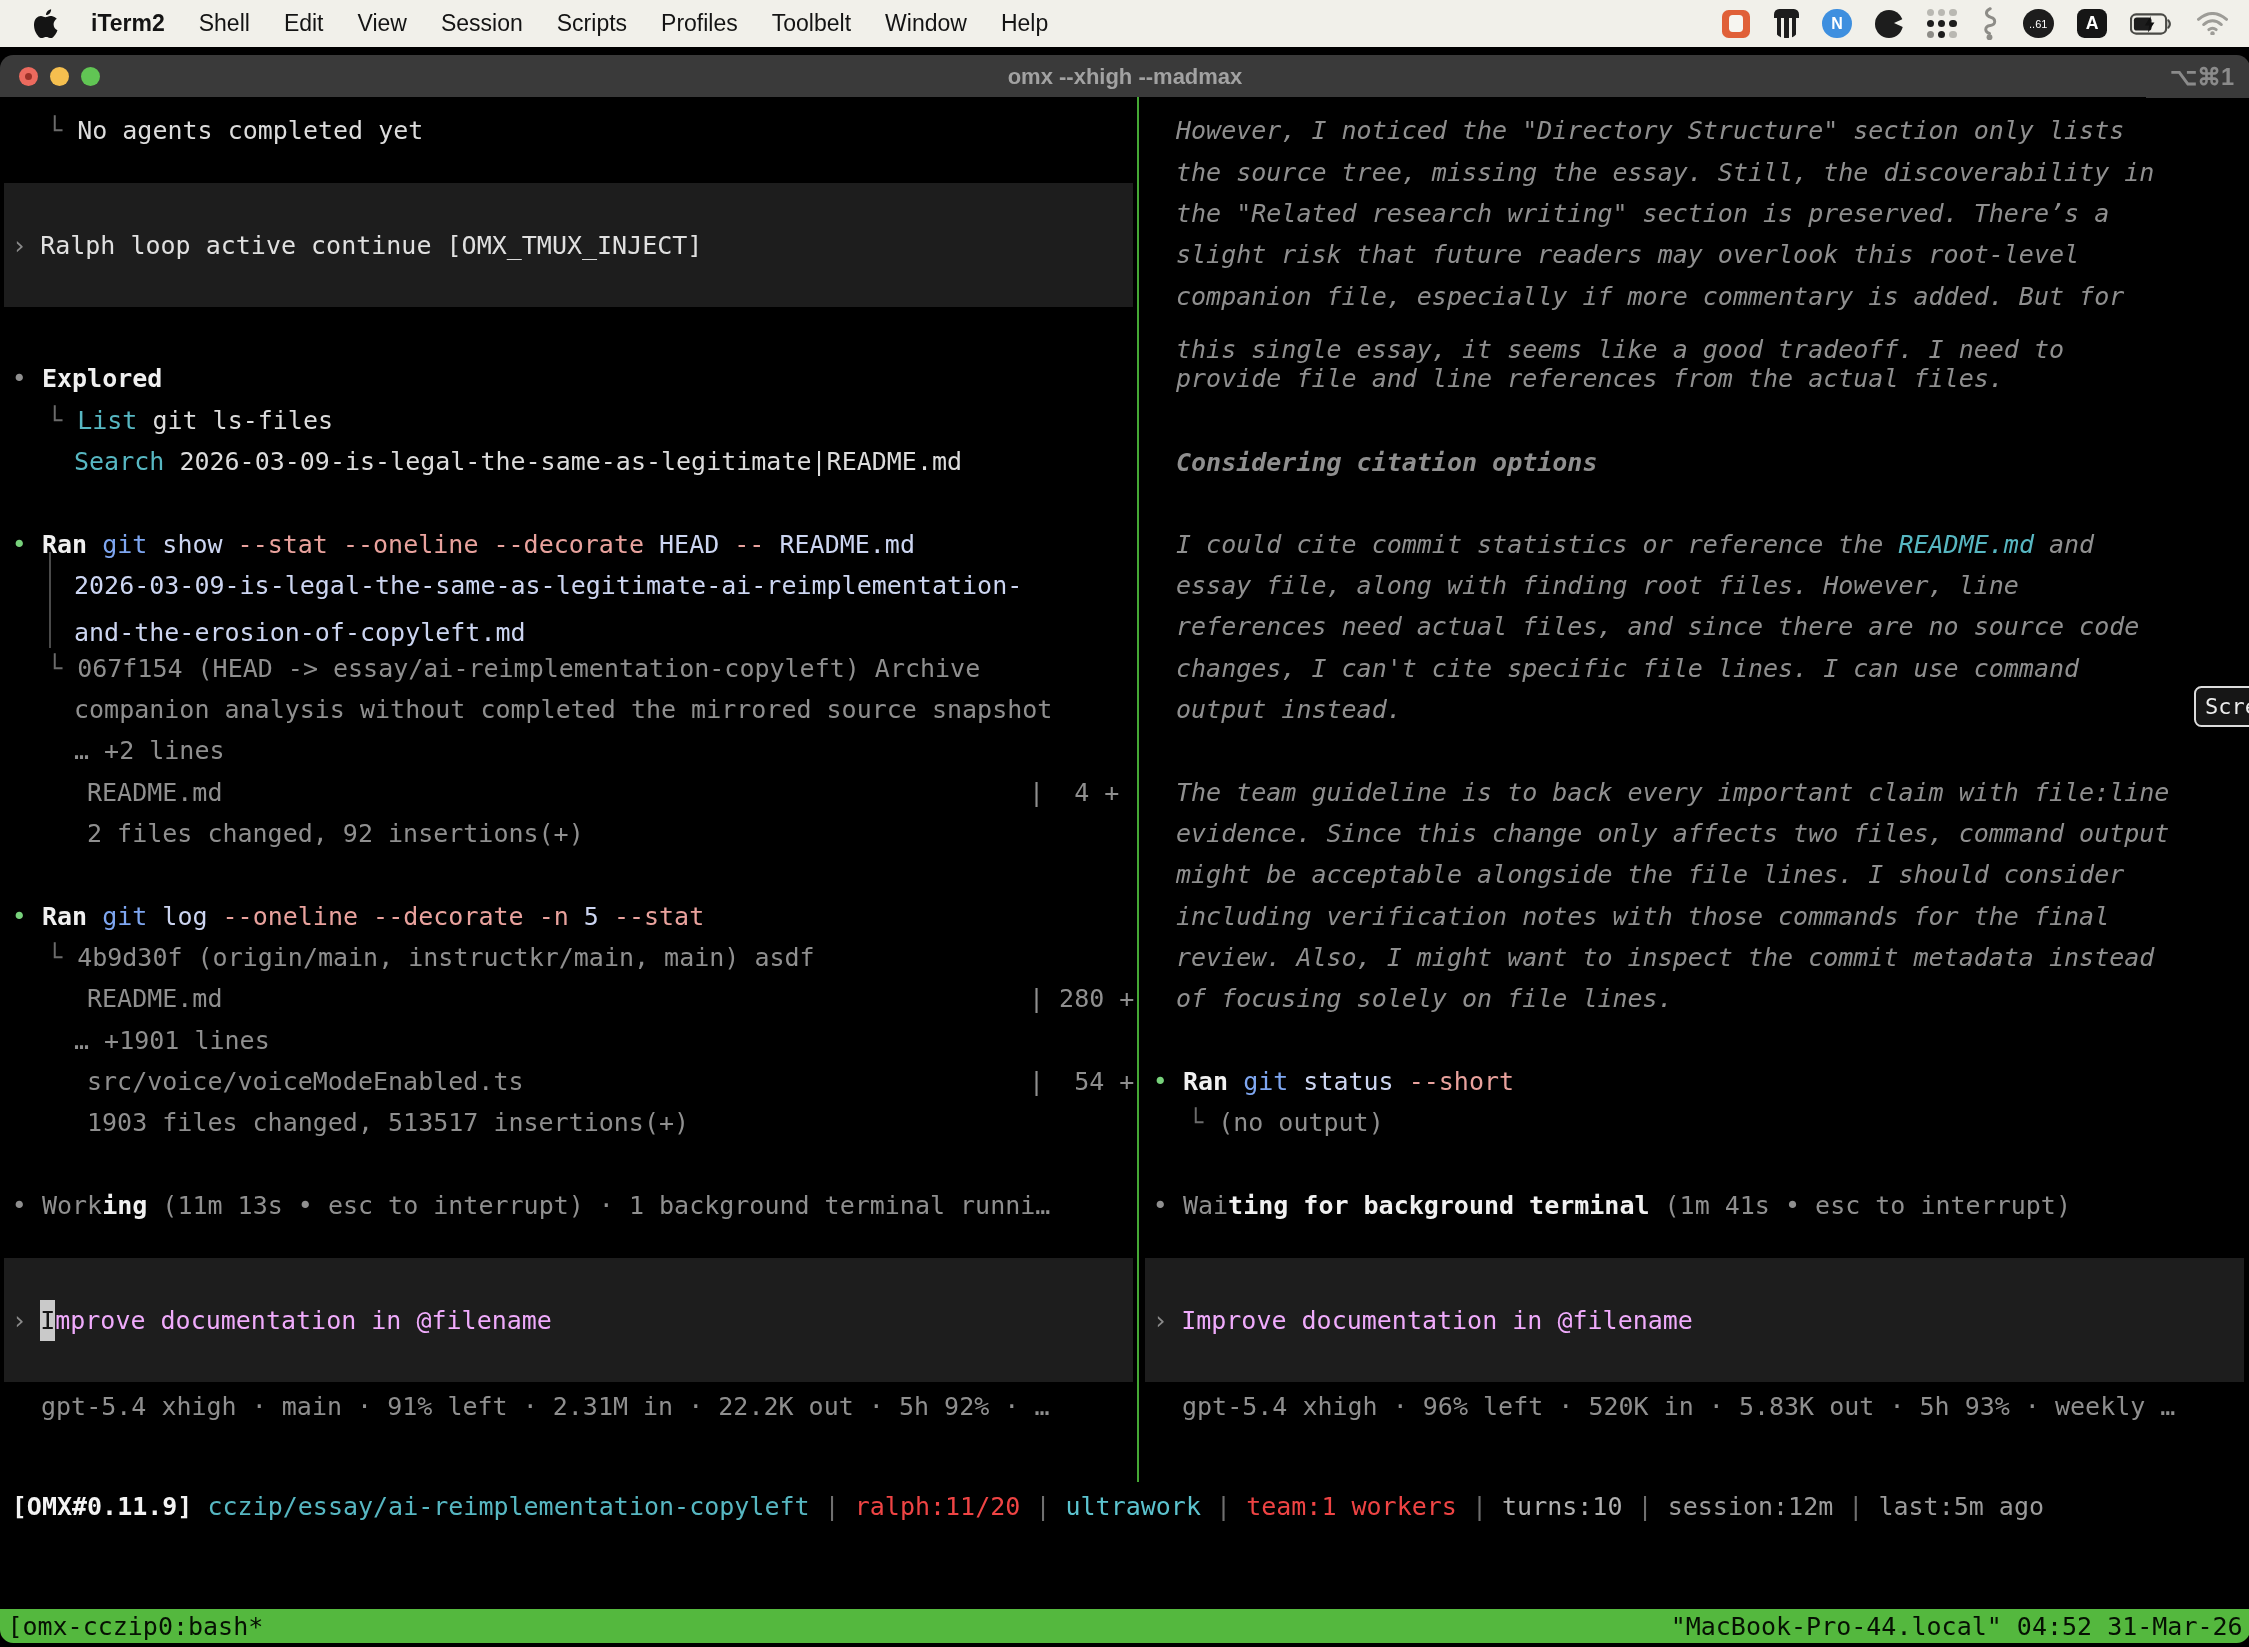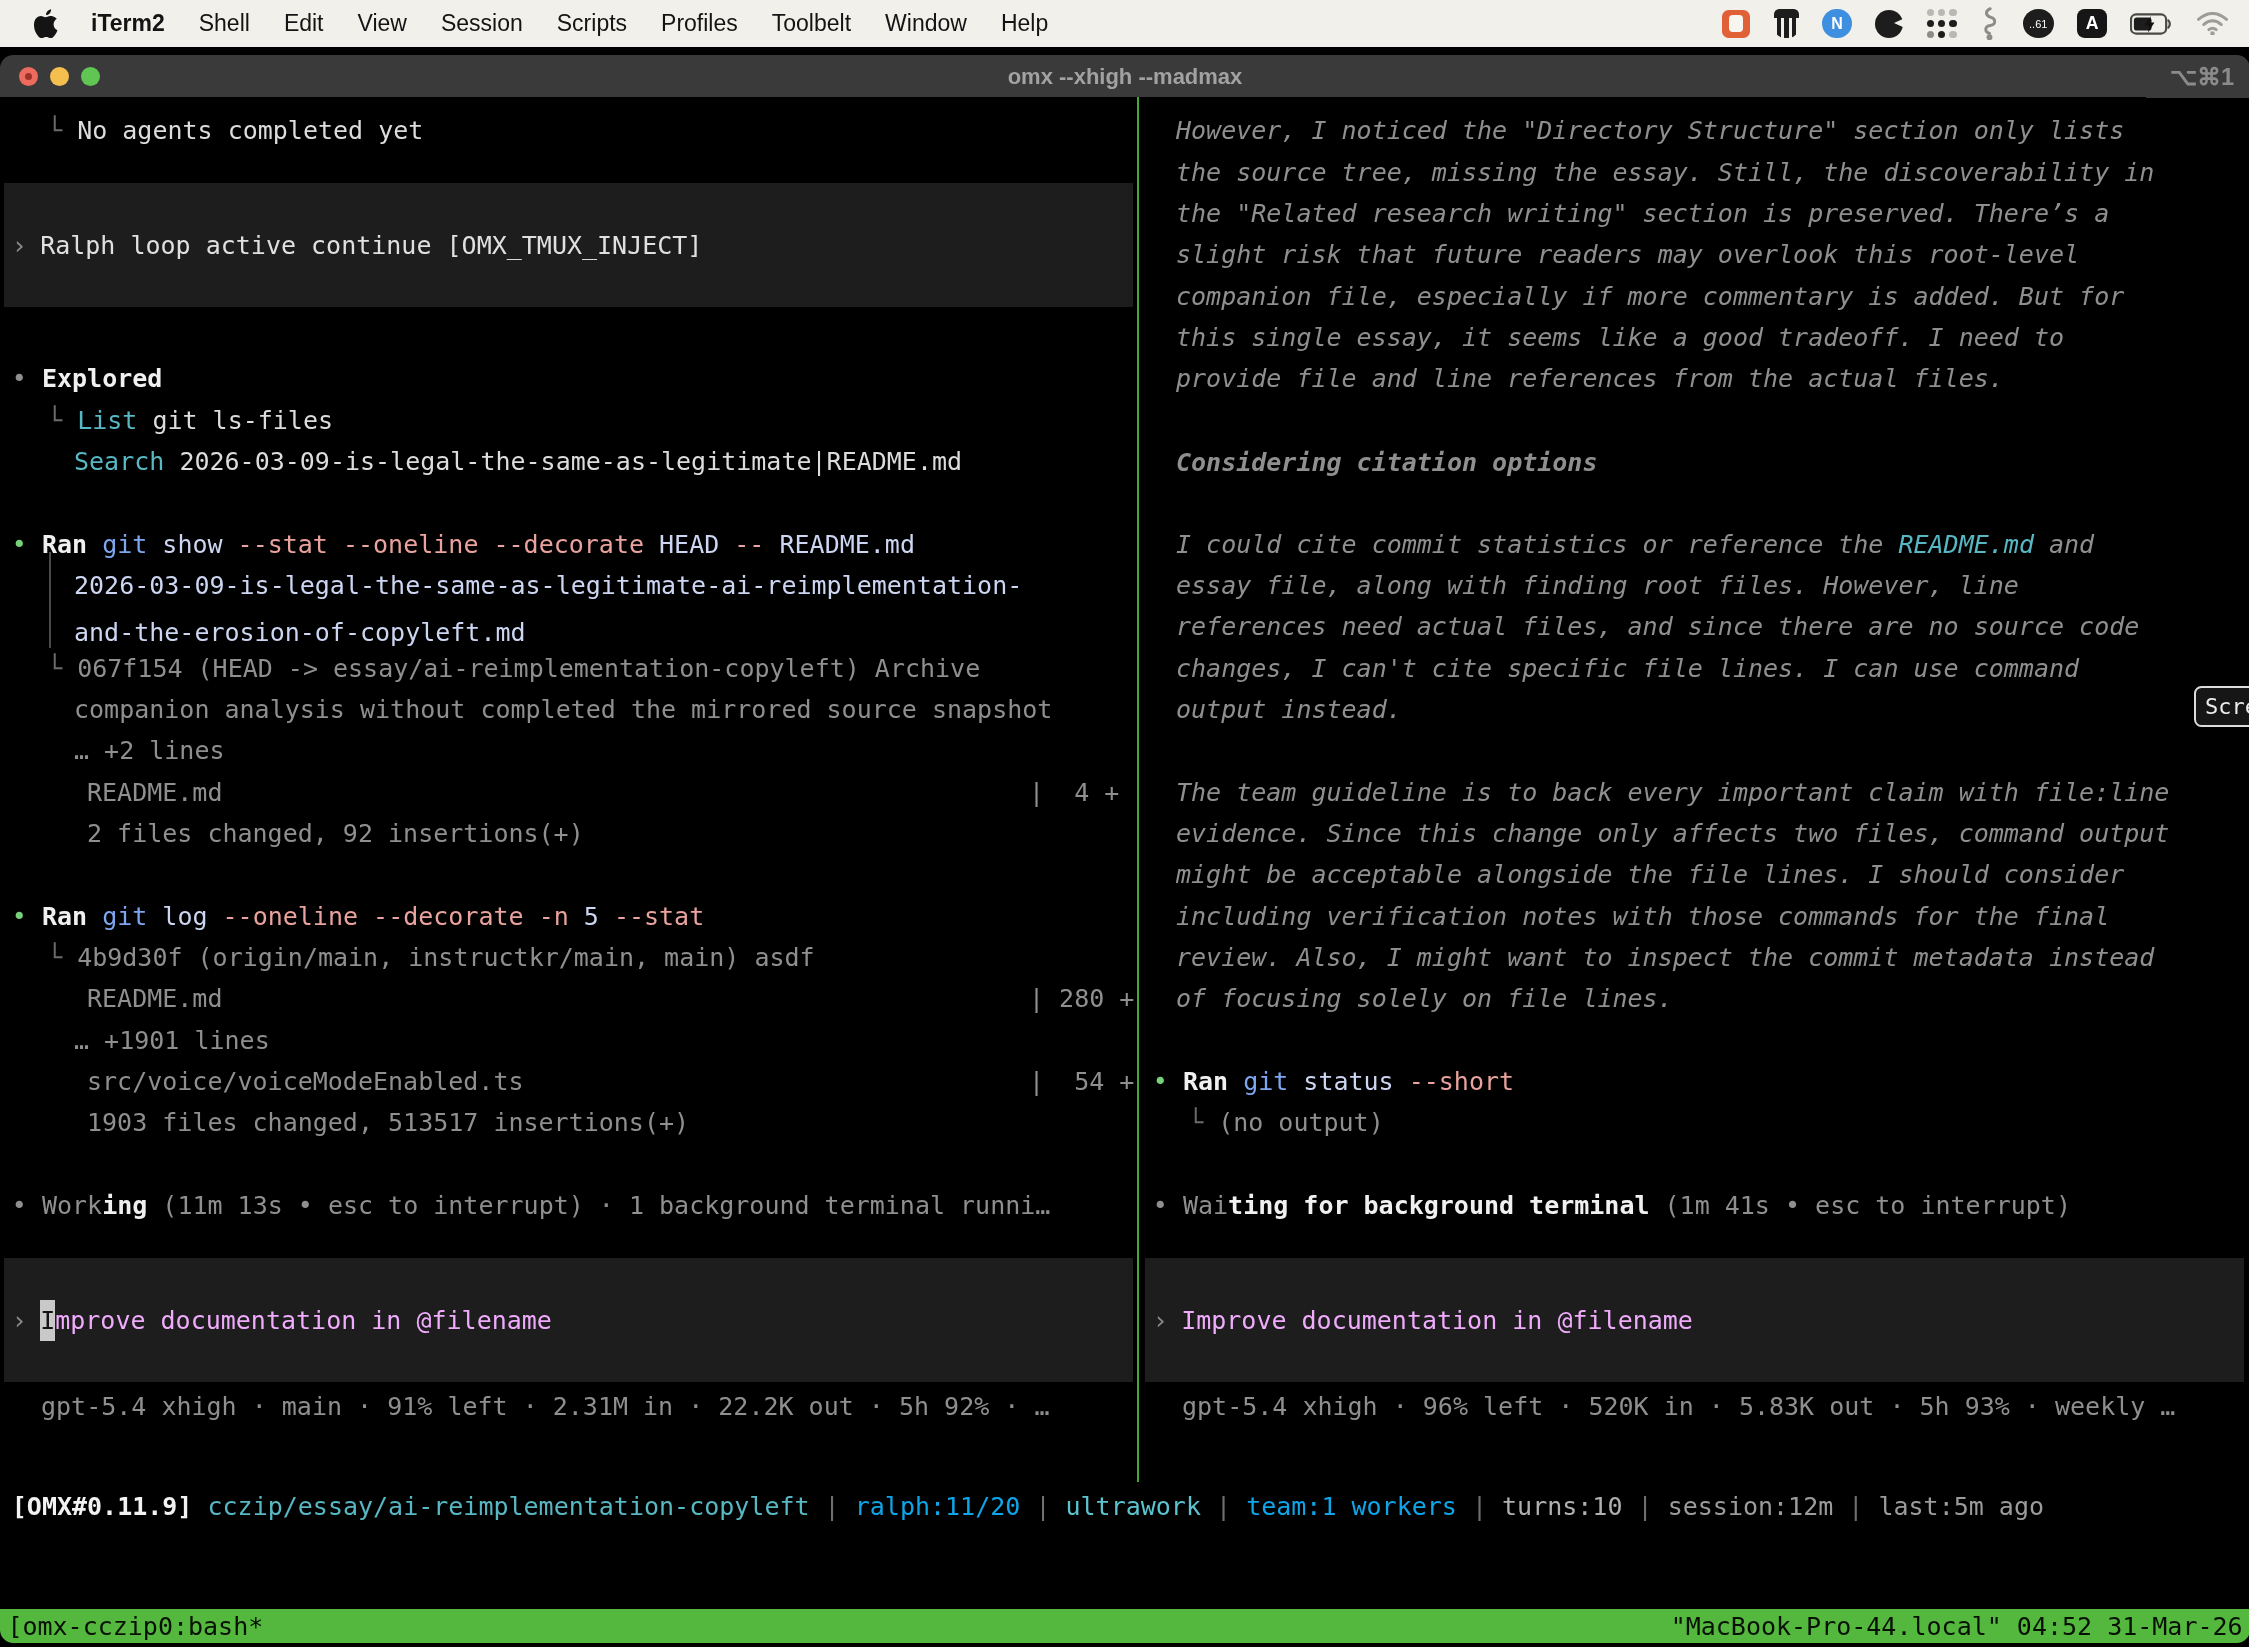--- a/index.html
+++ b/index.html
@@ -88,21 +88,21 @@
   .stat-right { position:absolute; left:942px; white-space:pre; }
 
   .overlaybox { position:absolute; left:2194px; top:589px; width:96px; height:41px;
     background:#161616; border:2.2px solid #dcdcdc; border-radius:7.4px;
     color:#ececec; font-size:22px; display:flex; align-items:center; padding-left:8.9px; }
 
   .omxbar { position:absolute; left:11.8px; top:1389px; white-space:pre; font-size:25px; }
   .omx-ver { font-weight:bold; color:#f2f2f2; }
   .omx-path { color:#57b7c2; }
   .omx-sep { color:#6f6f6f; }
-  .omx-green { color:#0ea5e9; }
+  .omx-green { color:#ef4444; }
   .omx-cyan { color:#5cc3cf; }
   .omx-lt { color:#b0b0b0; }
   .omx-gray { color:#9b9b9b; }
 
   .tmuxbar { position:absolute; left:0; top:1512px; width:2250px; height:34px; background:#54b83e;
     color:#061103; display:flex; align-items:center; justify-content:space-between;
     padding:0 7.4px; font-size:25px; border-radius:0 0 13.3px 13.3px; white-space:pre; }
 </style>
 </head>
 <body>
@@ -215,21 +215,21 @@
 
   <div class="divider"></div>
 
   <div class="pane pane-right">
 
     <div class="row t-gray it" style="left:35px; top:13.3px;">However, I noticed the "Directory Structure" section only lists</div>
     <div class="row t-gray it" style="left:35px; top:55px;">the source tree, missing the essay. Still, the discoverability in</div>
     <div class="row t-gray it" style="left:35px; top:96px;">the "Related research writing" section is preserved. There’s a</div>
     <div class="row t-gray it" style="left:35px; top:137px;">slight risk that future readers may overlook this root-level</div>
     <div class="row t-gray it" style="left:35px; top:179px;">companion file, especially if more commentary is added. But for</div>
-    <div class="row t-gray it" style="left:35px; top:220px;">this single essay, it seems like a good tradeoff. I need to</div>
+    <div class="row t-gray it" style="left:35px; top:232px;">this single essay, it seems like a good tradeoff. I need to</div>
     <div class="row t-gray it" style="left:35px; top:261px;">provide file and line references from the actual files.</div>
 
     <div class="row t-gray it" style="left:35px; top:345px; font-weight:bold;">Considering citation options</div>
 
     <div class="row it" style="left:35px; top:427px;"><span class="t-gray">I could cite commit statistics or reference the </span><span class="t-cyan">README.md</span><span class="t-gray"> and</span></div>
     <div class="row t-gray it" style="left:35px; top:468px;">essay file, along with finding root files. However, line</div>
     <div class="row t-gray it" style="left:35px; top:509px;">references need actual files, and since there are no source code</div>
     <div class="row t-gray it" style="left:35px; top:551px;">changes, I can't cite specific file lines. I can use command</div>
     <div class="row t-gray it" style="left:35px; top:592px;">output instead.</div>
 

